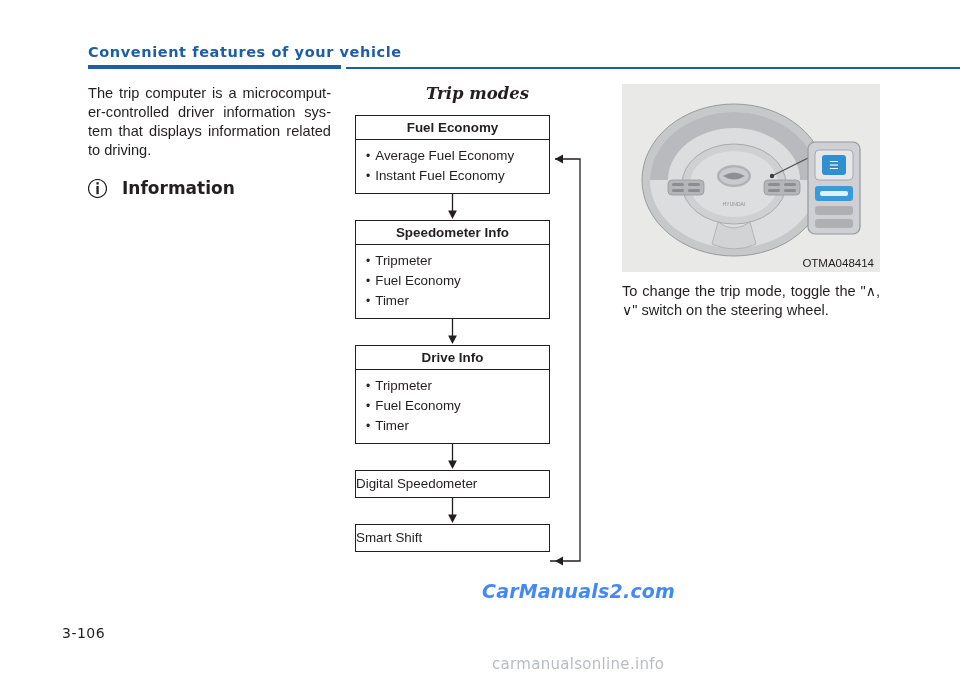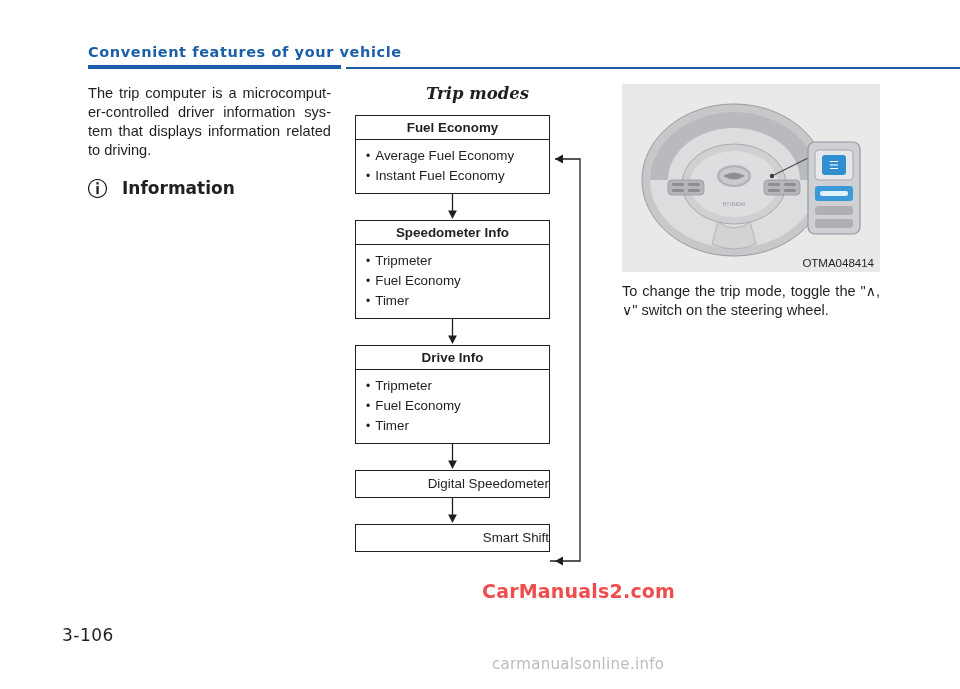--- a/index.html
+++ b/index.html
@@ -54,21 +54,21 @@
     height: 1.6px;
     background: #1b5fa8;
   }
 
   
   .page-number {
     position: absolute;
     left: 62px;
     top: 625px;
     font-family: "DejaVu Sans", sans-serif;
-    font-size: 17px;
+    font-size: 14px;
     color: #231f20;
     letter-spacing: 0.5px;
   }
 
   
   .col {
     position: absolute;
     top: 84px;
   }
   .col-1 { left: 88px;  width: 243px; }
@@ -162,21 +162,21 @@
     color: #231f20;
     line-height: 20px;
     white-space: nowrap;
   }
   .fbox-line::before {
     content: "\2022";
     margin-right: 5px;
     font-size: 12px;
   }
   .fbox-single {
-    text-align: right;
+    text-align: left;
     font-family: "Liberation Sans", sans-serif;
     font-size: 13.4px;
     color: #231f20;
     padding: 5px 0 6px 0;
   }
   .arrow-gap {
     height: 26px;
     position: relative;
   }
   .arrow-gap svg {
@@ -222,22 +222,23 @@
     font-size: 14px;
   }
 
   
   .wm-carmanuals2 {
     position: absolute;
     left: 482px;
     top: 580px;
     font-family: "DejaVu Sans", sans-serif;
     font-size: 19px;
-    font-weight: bold;
-    color: #ef4444;
+    font-style: italic;
+    font-weight: bold;
+    color: #3b82f6;
     letter-spacing: 0.2px;
     opacity: 0.95;
   }
   .wm-bottom {
     position: absolute;
     left: 492px;
     top: 655px;
     font-family: "DejaVu Sans", sans-serif;
     font-size: 15px;
     color: #b9bcc0;

